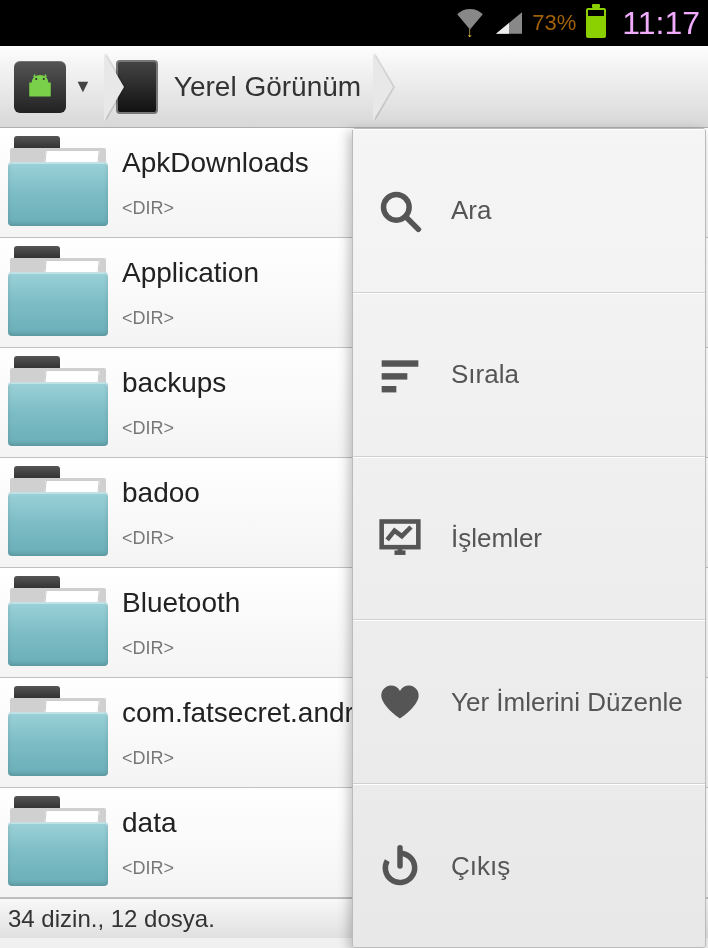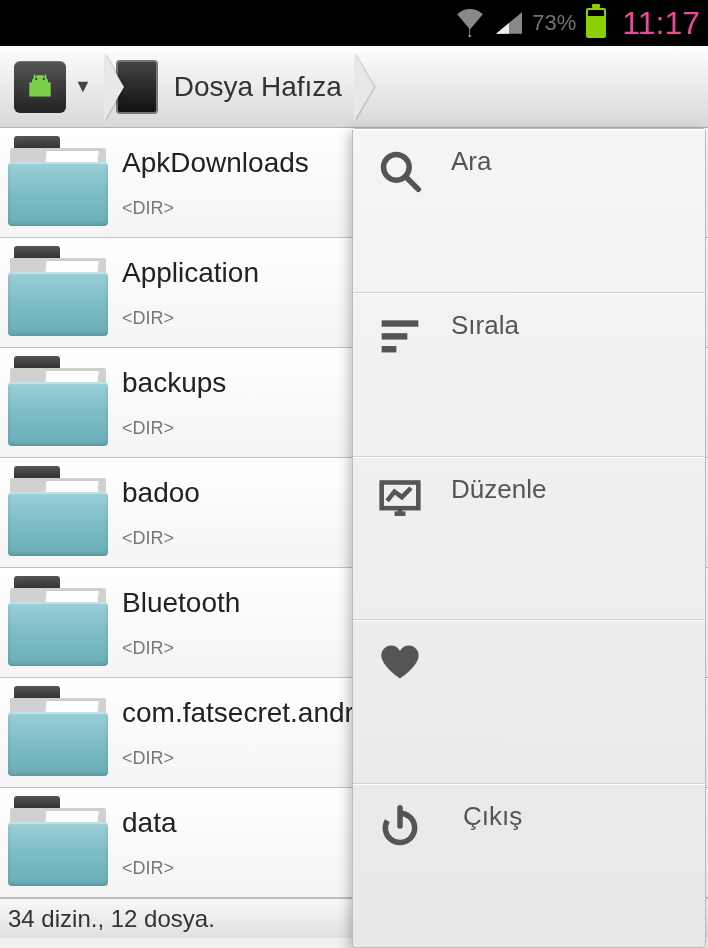--- a/index.html
+++ b/index.html
@@ -22,34 +22,34 @@
   gap: 10px;
 }
 .status-bar .wifi-wrap { position: relative; width: 30px; height: 30px; }
 .status-bar .wifi { width: 28px; height: 22px; }
 .status-bar .wifi path { fill: #888; }
 .status-bar .dl-arrow {
   position: absolute; bottom: -2px; left: 10px; font-size: 14px;
   color: #e8c040; font-weight: bold;
 }
 .status-bar .signal { width: 26px; height: 22px; }
-.status-bar .battery-pct { font-size: 22px; color: #737373; text-align: center; }
+.status-bar .battery-pct { font-size: 22px; color: #a16207; text-align: center; }
 .status-bar .battery {
   width: 20px; height: 30px; background: #8bd000;
   border-radius: 2px; position: relative;
 }
 .status-bar .battery::before {
   content: ""; position: absolute; top: -4px; left: 6px;
   width: 8px; height: 4px; background: #8bd000; border-radius: 1px;
 }
 .status-bar .battery::after {
   content: ""; position: absolute; top: 2px; left: 2px; right: 2px;
   height: 6px; background: #000;
 }
-.status-bar .clock { font-size: 32px; color: #ec4899; margin-left: 6px; }
+.status-bar .clock { font-size: 32px; color: #f0abfc; margin-left: 6px; }
 
 .breadcrumb {
   height: 82px;
   background: linear-gradient(to bottom, #fdfdfd, #d8d8d8);
   border-bottom: 1px solid #b0b0b0;
   display: flex;
   align-items: center;
   padding-left: 6px;
 }
 .bc-seg {
@@ -126,25 +126,25 @@
 
 .menu-overlay {
   position: absolute; top: 128px; right: 2px; width: 354px; bottom: 0;
   background: linear-gradient(to bottom, #f5f5f5, #e8e8e8);
   border: 1px solid #bbb; border-radius: 3px;
   box-shadow: -3px 3px 12px rgba(0,0,0,0.25);
   display: flex; flex-direction: column;
   z-index: 100;
 }
 .menu-item {
-  flex: 1; display: flex; padding: 16px 22px;
+  flex: 1; display: flex; align-items: center; padding: 16px 22px;
   border-bottom: 1px solid #d0d0d0;
   border-top: 1px solid #fff;
 }
-.menu-item:last-child { border-bottom: none; gap: 12px; }
+.menu-item:last-child { border-bottom: none; }
 .menu-icon { width: 50px; height: 50px; margin-right: 26px; color: #555; display: flex; align-items: center; justify-content: center; }
 .menu-icon svg { width: 44px; height: 44px; fill: #555; }
 .menu-label { font-size: 26px; color: #555; font-weight: 500; }
 </style>
 </head>
 <body>
 
 <div class="status-bar">
   <div class="wifi-wrap">
     <svg class="wifi" viewBox="0 0 24 18">
@@ -169,21 +169,21 @@
           <circle cx="9" cy="5.5" r="0.8" fill="#222"></circle>
           <circle cx="15" cy="5.5" r="0.8" fill="#222"></circle>
         </svg>
     </div>
     <span class="bc-dropdown">▼</span>
     <div class="bc-arrow"></div>
       <div class="bc-arrow-inner"></div>
   </div>
   <div class="bc-seg">
     <div class="bc-device"></div>
-    <span class="bc-label">Dosya Hafıza</span>
+    <span class="bc-label">Yerel Görünüm</span>
     <div class="bc-arrow"></div>
       <div class="bc-arrow-inner"></div>
   </div>
 </div>
 
 <div class="file-list" id="file-list">
   <div class="file-row">
     <div class="folder-icon">
       <div class="tab"></div>
         <div class="back"></div>
@@ -302,29 +302,30 @@
 
   <div class="menu-item">
     <span class="menu-icon">
         <svg viewBox="0 0 24 24">
           <rect x="2" y="3" width="20" height="14" fill="none" stroke="#555" stroke-width="2.5"></rect>
           <polyline points="5,13 9,8 13,11 18,6" fill="none" stroke="#555" stroke-width="2.5"></polyline>
           <line x1="9" y1="20" x2="15" y2="20" stroke="#555" stroke-width="2.5"></line>
           <line x1="12" y1="17" x2="12" y2="20" stroke="#555" stroke-width="2.5"></line>
         </svg>
       </span>
-    <span class="menu-label">Düzenle</span>
+    <span class="menu-label">İşlemler</span>
   </div>
 
   <div class="menu-item">
     <span class="menu-icon">
         <svg viewBox="0 0 24 24">
           <path d="M12 21s-8-5-10-11c-1-4 2-7 5-7 2 0 4 1 5 3 1-2 3-3 5-3 3 0 6 3 5 7-2 6-10 11-10 11z"></path>
         </svg>
       </span>
+    <span class="menu-label">Yer İmlerini Düzenle</span>
   </div>
 
 
 
   <div class="menu-item">
     <span class="menu-icon">
         <svg viewBox="0 0 24 24">
           <circle cx="12" cy="13" r="8" fill="none" stroke="#555" stroke-width="3" stroke-dasharray="36 8" transform="rotate(-50 12 13)"></circle>
           <line x1="12" y1="2" x2="12" y2="12" stroke="#555" stroke-width="3" stroke-linecap="round"></line>
         </svg>

